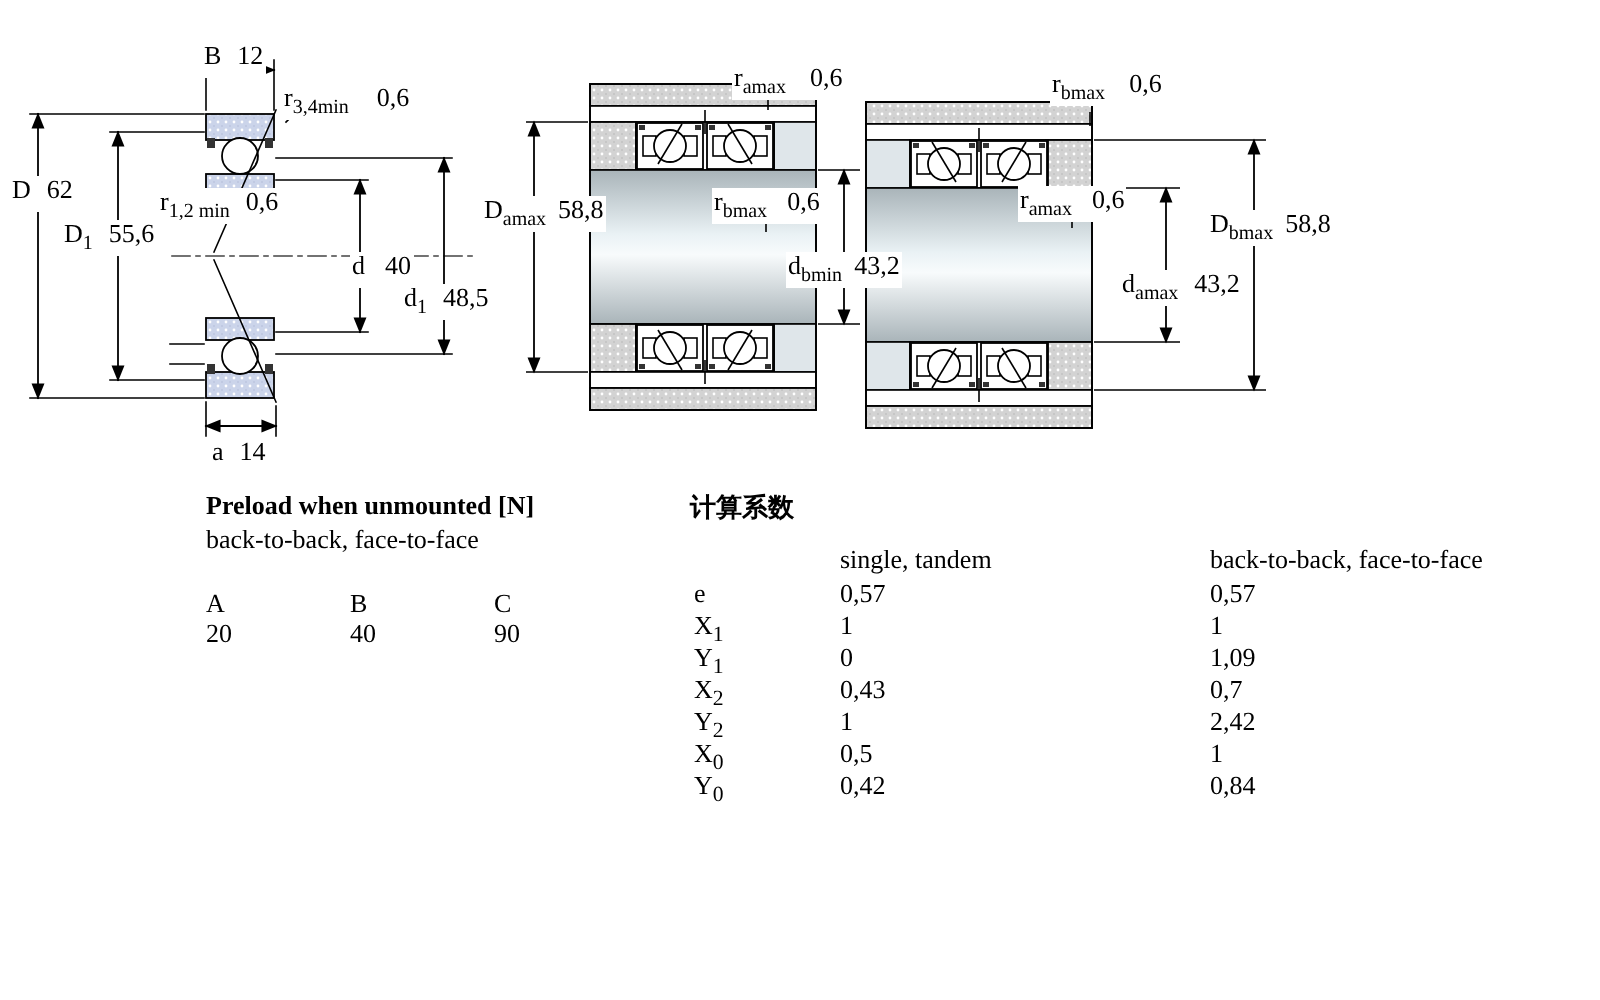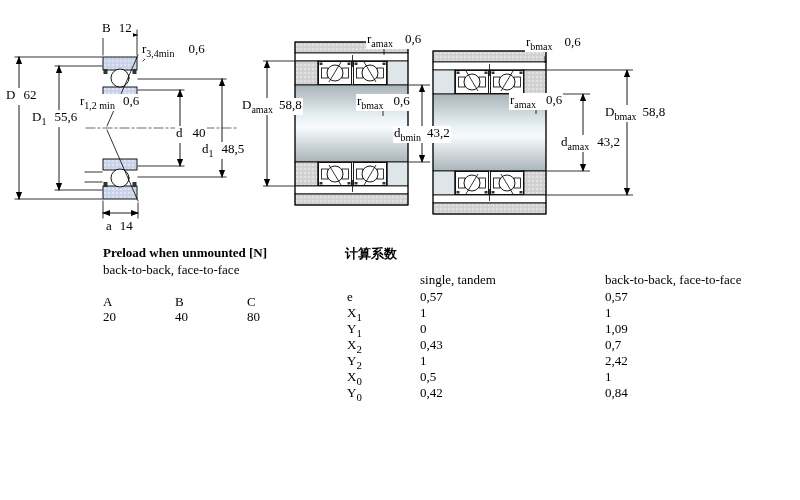--- a/index.html
+++ b/index.html
@@ -200,21 +200,21 @@
 <div class="lbl" style="left:560px;top:135px"><span>d</span><sub>amax</sub><span class="val" style="margin-left:8px">43,2</span></div>
 
 <div class="abs" style="left:103px;top:245px;width:230px;height:90px">
   <div class="abs tbl-title" style="left:0;top:0">Preload when unmounted [N]</div>
   <div class="abs" style="left:0;top:17px">back-to-back, face-to-face</div>
   <span class="abs" style="left:0;top:49px">A</span>
   <span class="abs" style="left:72px;top:49px">B</span>
   <span class="abs" style="left:144px;top:49px">C</span>
   <span class="abs" style="left:0;top:64px">20</span>
   <span class="abs" style="left:72px;top:64px">40</span>
-  <span class="abs" style="left:144px;top:64px">80</span>
+  <span class="abs" style="left:144px;top:64px">90</span>
 </div>
 
 <div class="abs" style="left:345px;top:245px;width:420px;height:170px">
   <div class="abs cjk" style="left:0;top:0">计算系数</div>
   <div class="abs" style="left:75px;top:27px">single, tandem</div>
   <div class="abs" style="left:260px;top:27px">back-to-back, face-to-face</div>
 
   <span class="abs" style="left:2px;top:44px"><span>e</span><sub></sub></span>
   <span class="abs" style="left:75px;top:44px">0,57</span>
   <span class="abs" style="left:260px;top:44px">0,57</span>

